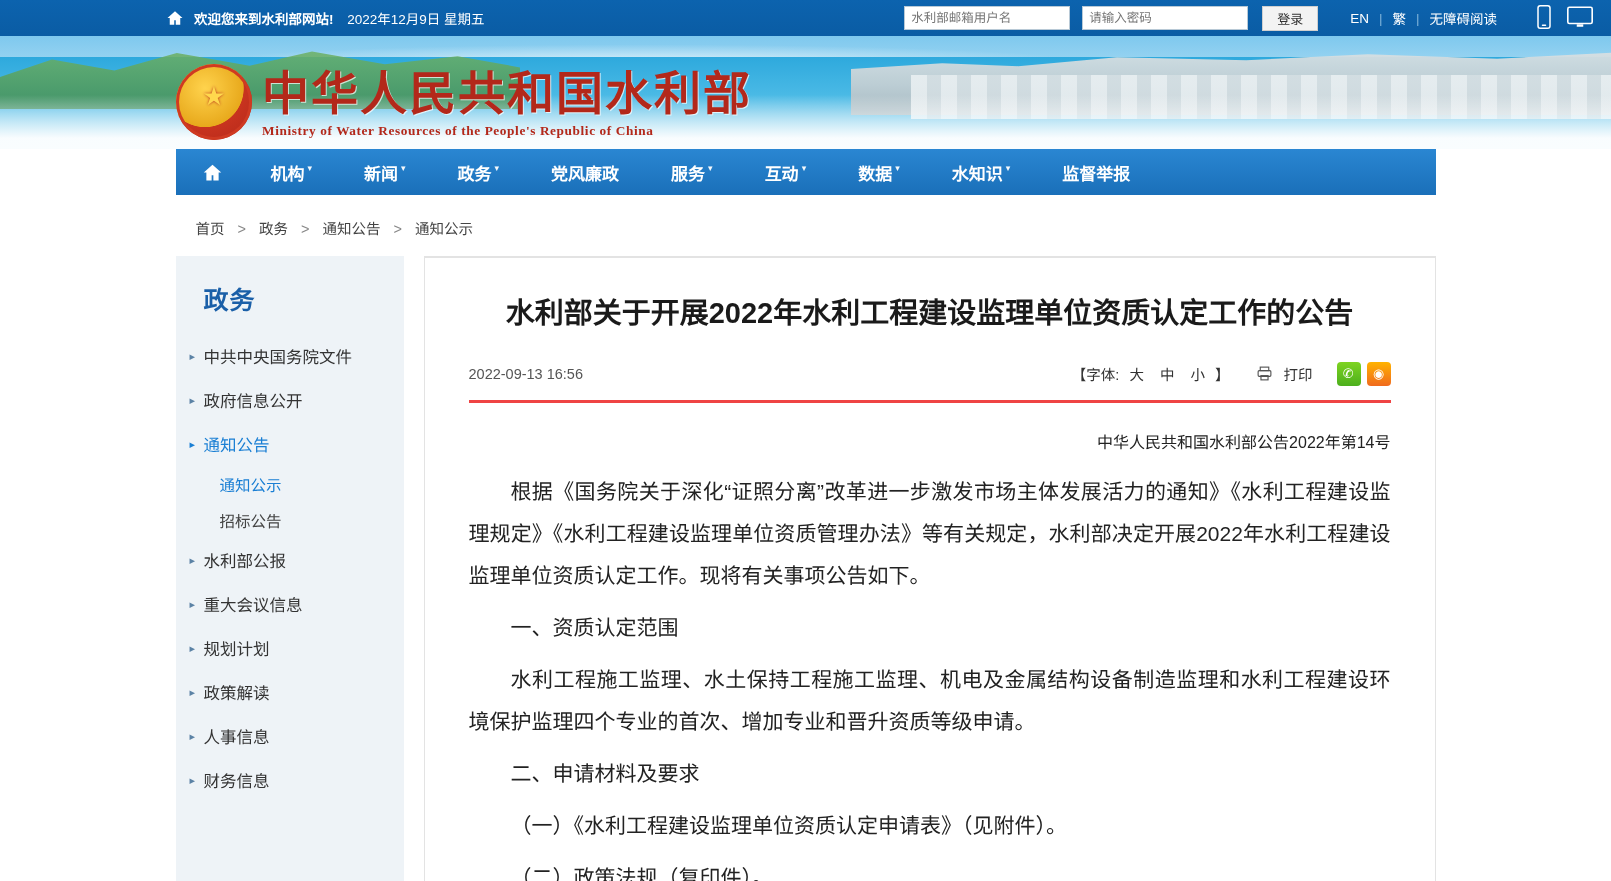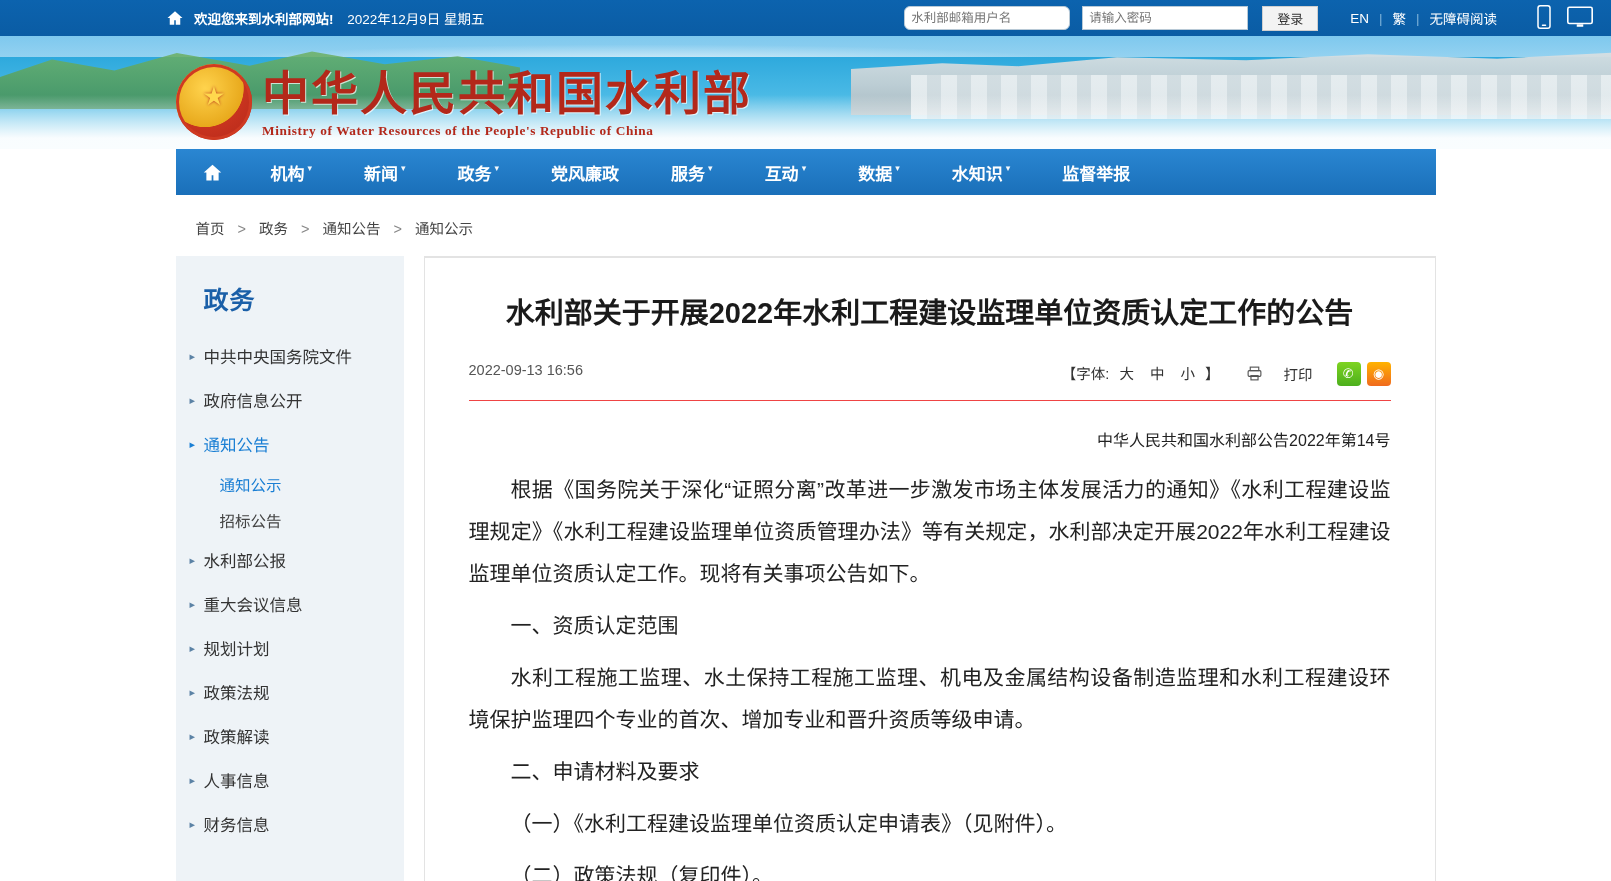--- a/index.html
+++ b/index.html
@@ -35,21 +35,21 @@
   .topbar input[type="text"], .topbar input[type="password"] {
     height: 24px;
     border: 1px solid #b8c9d6;
     background: #fff;
     font-size: 12.5px;
     padding: 0 6px;
     color: #444;
     outline: none;
     font-family: "Liberation Sans", sans-serif;
   }
-  .topbar .user-input { width: 166px; margin-right: 12px; border-radius: 6px; }
+  .topbar .user-input { width: 166px; margin-right: 12px; }
   .topbar .pass-input { width: 166px; margin-right: 14px; }
   .topbar .login-btn {
     height: 25px; width: 56px;
     background: #f3f3f3;
     border: 1px solid #cfcfcf;
     color: #333; font-size: 13px;
     cursor: pointer;
     font-family: "Liberation Sans", sans-serif;
   }
   .topbar .linkset { display:flex; align-items:center; font-size: 13.5px; margin-left: 22px; justify-content: center; }
@@ -210,28 +210,28 @@
     border: 1px solid #e3e3e3;
     border-top: 2px solid #e3e3e3;
     padding: 28px 44px 30px 44px;
     min-height: 596px;
   }
   .art-title {
     text-align:center; font-size: 29px; font-weight: bold;
     color: #1a1a1a; line-height: 1.5; margin: 6px 0 26px 0;
   }
   .art-meta {
-    display:flex; font-size: 14.5px; color:#555;
-    padding-bottom: 14px; border-bottom: 1px solid #ef4444;
+    display:flex; align-items:center; font-size: 14.5px; color:#555;
+    padding-bottom: 14px; border-bottom: 3px solid #ef4444;
   }
   .art-meta .date { color:#555; }
   .art-meta .spacer { flex:1; }
   .art-meta .fontsize { margin-right: 26px; color:#333; }
   .art-meta .fontsize a { color:#333; text-decoration:none; margin: 0 6px; }
-  .art-meta .print { display:flex; align-items:center; gap:21px; margin-right: 18px; color:#333; }
+  .art-meta .print { display:flex; align-items:center; gap:11px; margin-right: 18px; color:#333; }
   .share-ico { width: 24px; height: 24px; border-radius: 4px; display:inline-flex; align-items:center; justify-content:center; color:#fff; font-size: 13px; margin-left: 6px; }
   .share-wx { background: linear-gradient(#7ed321,#4caf1d); }
   .share-wb { background: linear-gradient(#ffb300,#f06a1e); }
 
   .subtitle {
     text-align:right; font-size: 16px; color:#222;
     margin: 26px 0 18px 0;
   }
   .art-body p {
     font-size: 21px; line-height: 2.0; color: #222;
@@ -390,23 +390,20 @@
         </div>
       </li>
       <li>
           <a href="#">水利部公报</a>
         </li>
       <li>
           <a href="#">重大会议信息</a>
         </li>
       <li>
           <a href="#">规划计划</a>
-        </li>
-      <li>
-          <a href="#">政策法规</a>
         </li>
       <li>
           <a href="#">政策解读</a>
         </li>
       <li>
           <a href="#">人事信息</a>
         </li>
       <li>
           <a href="#">财务信息</a>
         </li>

